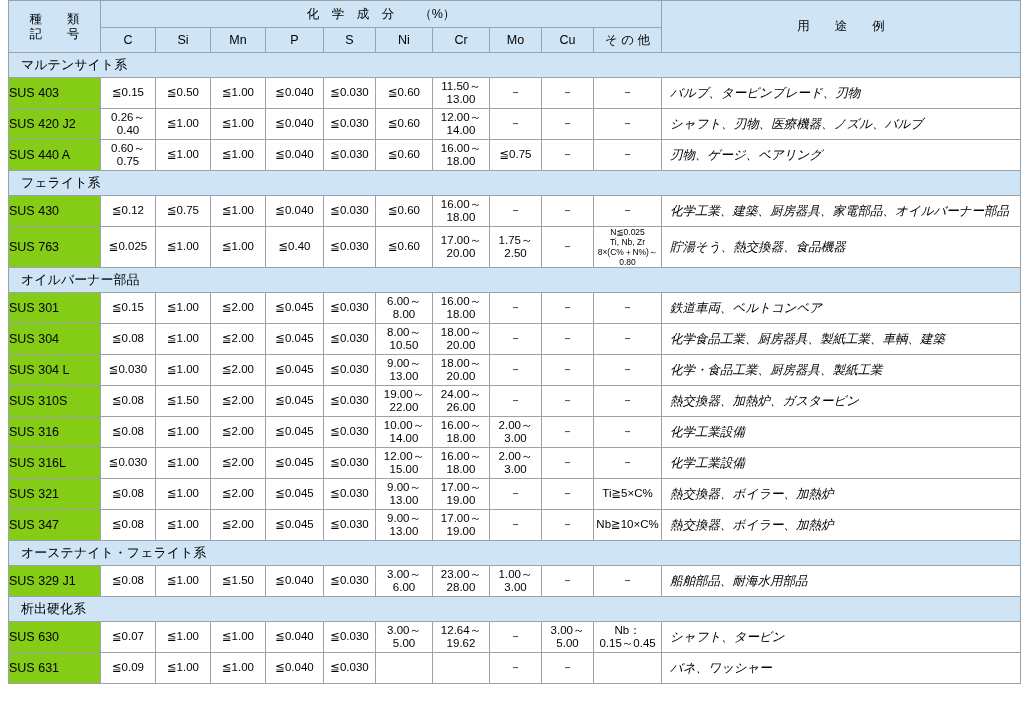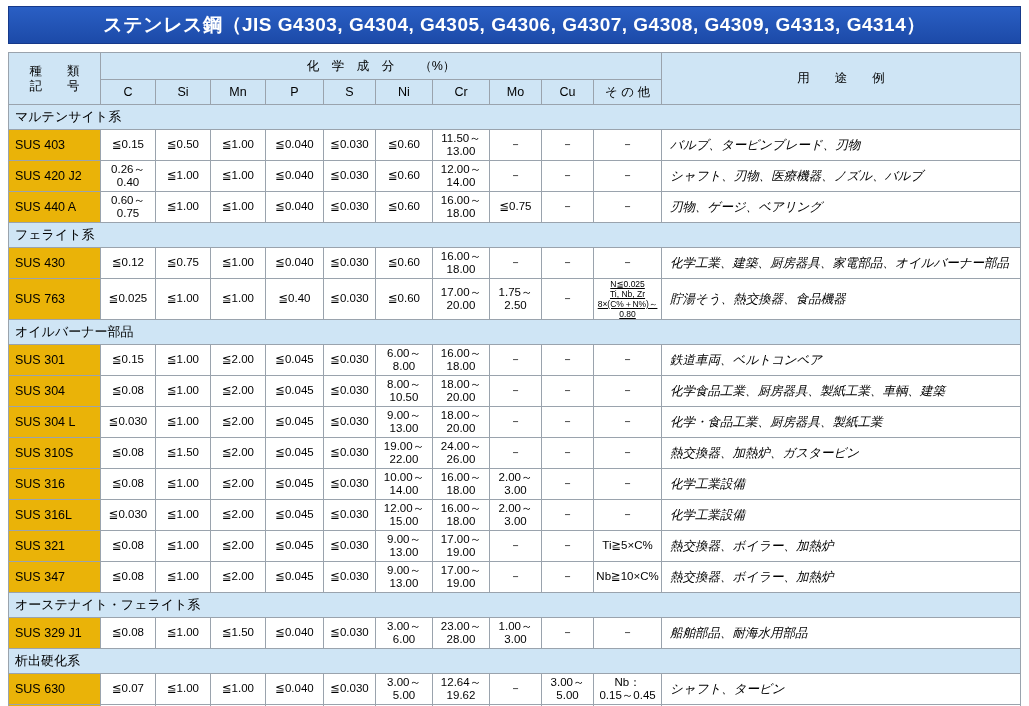--- a/index.html
+++ b/index.html
@@ -49,45 +49,42 @@
   }
   .hdr2{
     background:#cfe5f5;
     text-align:center;
     height:24px;
     font-size:12.5px;
   }
   .grp{
     background:#cfe5f5;
     text-align:left;
-    padding-left:6px;
+    padding-left:12px;
     height:24px;
     font-size:13px;
   }
   .kind{
-    background:#eab308;
+    background:#84cc16;
     text-align:left;
-    padding-left:6px;
+    padding-left:0;
     height:30px;
     font-size:12.5px;
   }
   .c{text-align:center;}
   .row td{height:30px;}
   .two{font-size:11.5px;line-height:1.12;margin-top:32px;}
-  .tiny{font-size:8.5px;line-height:1.18;text-decoration:underline;}
+  .tiny{font-size:8.5px;line-height:1.18;}
   .use{text-align:left;padding-left:8px;font-size:12.5px;font-style:italic;}
 </style>
 </head>
 <body>
 
 <div class="page">
 
-  <div class="titlebar">
-    <span class="t">ステンレス鋼（JIS G4303, G4304, G4305, G4306, G4307, G4308, G4309, G4313, G4314）</span>
-  </div>
 
   <table>
     <colgroup>
       <col style="width:92px">
       <col style="width:55px">
         <col style="width:55px">
         <col style="width:55px">
       <col style="width:58px">
         <col style="width:52px">
         <col style="width:57px">

